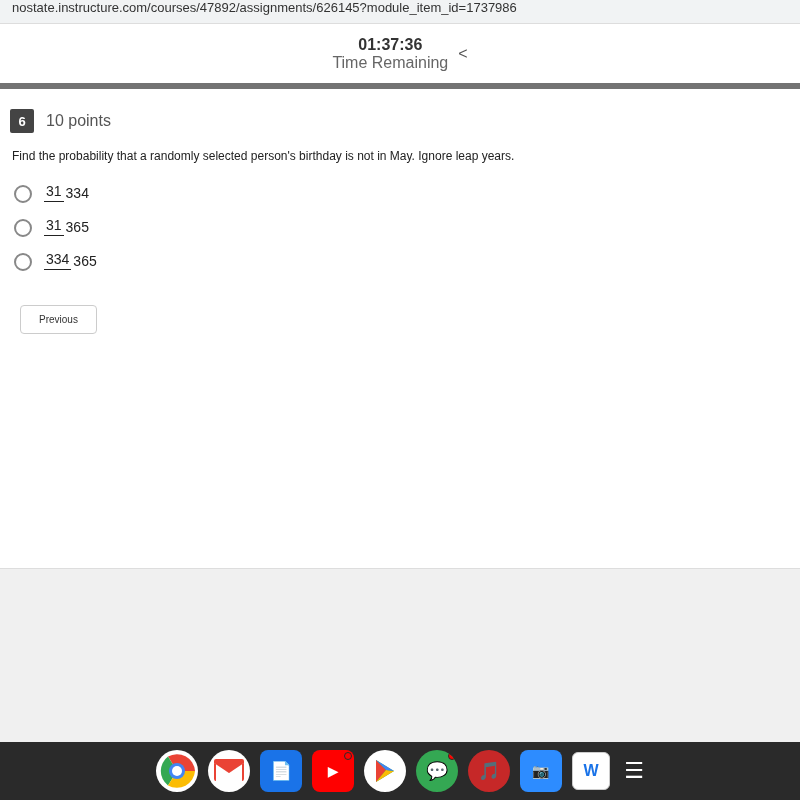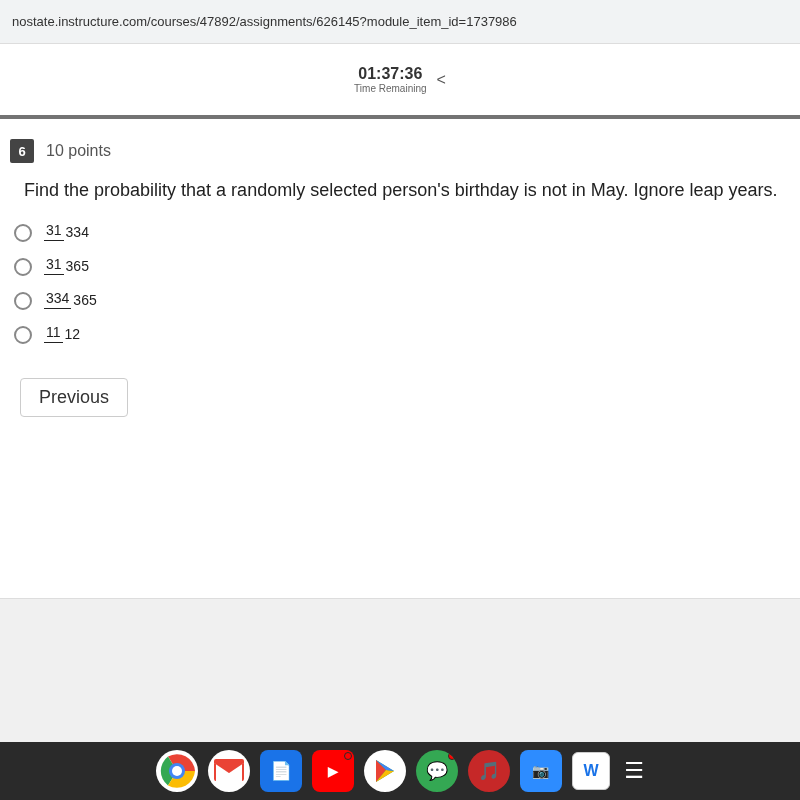--- a/index.html
+++ b/index.html
@@ -8,60 +8,60 @@
       width: 800px;
       height: 800px;
       background: #f0f0f0;
       font-family: Arial, sans-serif;
       overflow: hidden;
     }
 
     
     .address-bar {
       background: #f1f3f4;
-      height: 44px;
-      display: flex;
-      align-items: center;
+      height: 24px;
+      display: flex;
+      align-items: flex-start;
       padding: 0 12px;
       border-bottom: 1px solid #ddd;
     }
 
     .address-bar-url {
       font-size: 13px;
       color: #333;
     }
 
     
     .timer-section {
       background: #ffffff;
-      height: 75px;
+      height: 65px;
       display: flex;
       align-items: center;
       justify-content: center;
-      border-bottom: 4px solid #737373;
+      border-bottom: 6px solid #737373;
     }
 
     .timer-container {
       display: flex;
       align-items: center;
       gap: 10px;
     }
 
     .timer-info {
       text-align: center;
     }
 
     .timer-time {
       font-size: 16px;
       font-weight: bold;
       color: #333;
     }
 
     .timer-label {
-      font-size: 10px;
+      font-size: 16px;
       color: #666;
     }
 
     .timer-chevron {
       font-size: 16px;
       color: #555;
       cursor: pointer;
     }
 
     
@@ -94,24 +94,24 @@
       border-radius: 2px;
     }
 
     .question-points {
       font-size: 16px;
       color: #555;
     }
 
     
     .question-text {
-      font-size: 18px;
+      font-size: 12px;
       color: #222;
       margin-bottom: 18px;
-      margin-left: 14px;
+      margin-left: 2px;
       line-height: 1.5;
     }
 
     
     .options-list {
       list-style: none;
       margin-left: 4px;
     }
 
     .option-item {
@@ -156,21 +156,21 @@
       font-size: 14px;
     }
 
     
     .prev-button {
       margin: 20px 0 0 10px;
       background: white;
       border: 1px solid #ccc;
       border-radius: 4px;
       padding: 8px 18px;
-      font-size: 18px;
+      font-size: 10px;
       color: #333;
       cursor: pointer;
     }
 
     
     .spacer {
       height: 40px;
       background: #f0f0f0;
     }
 
@@ -262,27 +262,20 @@
     </li>
 
     <li class="option-item">
       <div class="radio-btn"></div>
       <div class="fraction">
         <span class="fraction-numerator">334</span>
         <span class="fraction-denominator">365</span>
       </div>
     </li>
 
-    <li class="option-item">
-      <div class="radio-btn"></div>
-      <div class="fraction">
-        <span class="fraction-numerator">11</span>
-        <span class="fraction-denominator">12</span>
-      </div>
-    </li>
   </ul>
 
   
   <button class="prev-button">Previous</button>
 </div>
 
 <div class="spacer"></div>
 
 <div class="taskbar">
 

